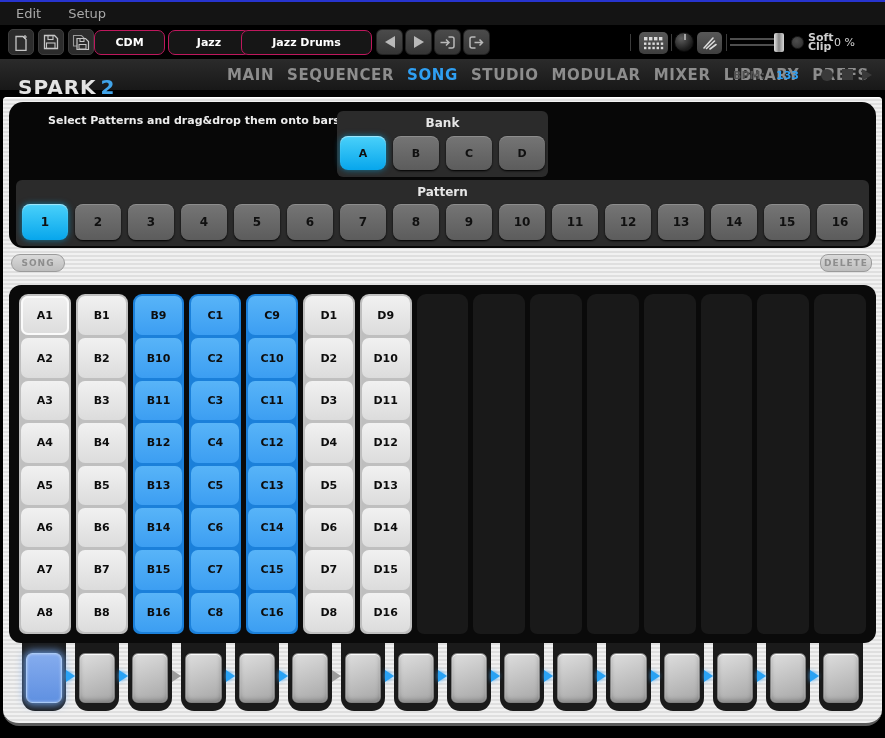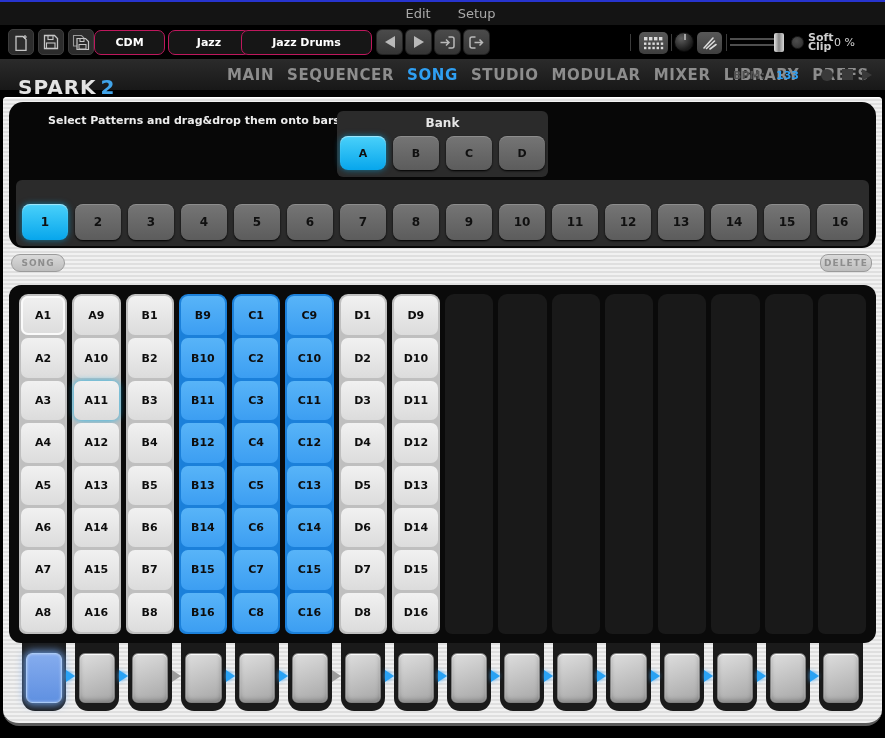--- a/index.html
+++ b/index.html
@@ -3,21 +3,21 @@
 <meta charset="utf-8">
 <style>
   * { margin:0; padding:0; box-sizing:border-box; }
   body { background:#000; font-family:"DejaVu Sans", sans-serif; }
   #app { position:relative; width:885px; height:738px; background:#000; overflow:hidden; }
 
   
   .topline { position:absolute; top:0; left:0; right:0; height:2px; background:#2734cf; }
   .menubar { position:absolute; top:2px; left:0; right:0; height:23px; background:#141414;
              display:flex; align-items:center; gap:27px; padding-left:16px;
-             color:#a9a9a9; font-size:13px;justify-content:center; }
+             color:#a9a9a9; font-size:13px; }
   .menu-item { cursor:default; }
 
   
   .toolbar { position:absolute; top:25px; left:0; right:0; height:34px; background:#000; }
   .iconbtn { position:absolute; top:4px; width:26px; height:26px; background:#2c2c2c;
              border:1px solid #3d3d3d; border-radius:5px; display:flex; align-items:center; justify-content:center; }
   .namebtn { position:absolute; top:5px; height:25px; background:#161616; border:1px solid #be185d;
              border-radius:7px; color:#fff; font-size:11px; font-weight:bold;
              display:flex; align-items:center; justify-content:center; }
   .transbtn { position:absolute; top:4px; width:27px; height:26px;
@@ -263,20 +263,21 @@
         <div class="subpanel-title">Bank</div>
         <div class="bank-btns">
             <div class="pbtn selected">A</div>
             <div class="pbtn">B</div>
             <div class="pbtn">C</div>
             <div class="pbtn">D</div>
           </div>
       </div>
 
       <div class="subpanel pattern-panel">
+        <div class="subpanel-title">Pattern</div>
         <div class="pattern-btns">
             <div class="pbtn selected">1</div>
             <div class="pbtn">2</div>
             <div class="pbtn">3</div>
             <div class="pbtn">4</div>
             <div class="pbtn">5</div>
             <div class="pbtn">6</div>
             <div class="pbtn">7</div>
             <div class="pbtn">8</div>
             <div class="pbtn">9</div>
@@ -299,30 +300,20 @@
           <div class="cell cursor">A1</div>
           <div class="cell">A2</div>
           <div class="cell">A3</div>
           <div class="cell">A4</div>
           <div class="cell">A5</div>
           <div class="cell">A6</div>
           <div class="cell">A7</div>
           <div class="cell">A8</div>
         </div>
         <div class="col gray">
-          <div class="cell">A9</div>
-          <div class="cell">A10</div>
-          <div class="cell playing">A11</div>
-          <div class="cell">A12</div>
-          <div class="cell">A13</div>
-          <div class="cell">A14</div>
-          <div class="cell">A15</div>
-          <div class="cell">A16</div>
-        </div>
-        <div class="col gray">
           <div class="cell">B1</div>
           <div class="cell">B2</div>
           <div class="cell">B3</div>
           <div class="cell">B4</div>
           <div class="cell">B5</div>
           <div class="cell">B6</div>
           <div class="cell">B7</div>
           <div class="cell">B8</div>
         </div>
         <div class="col blue">

